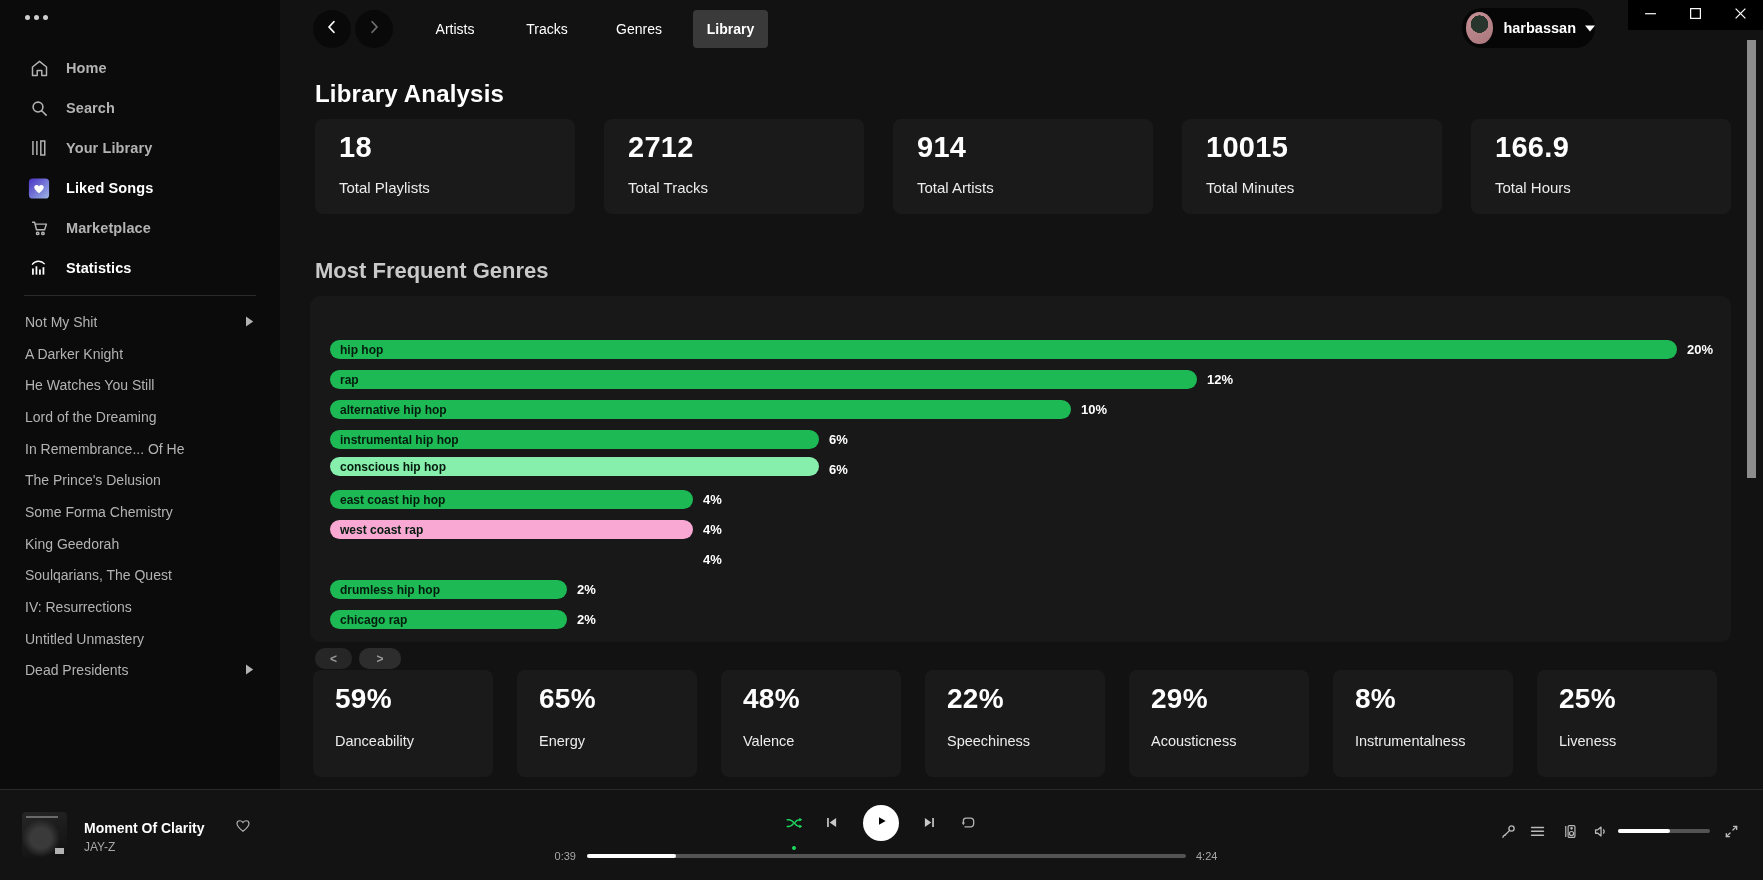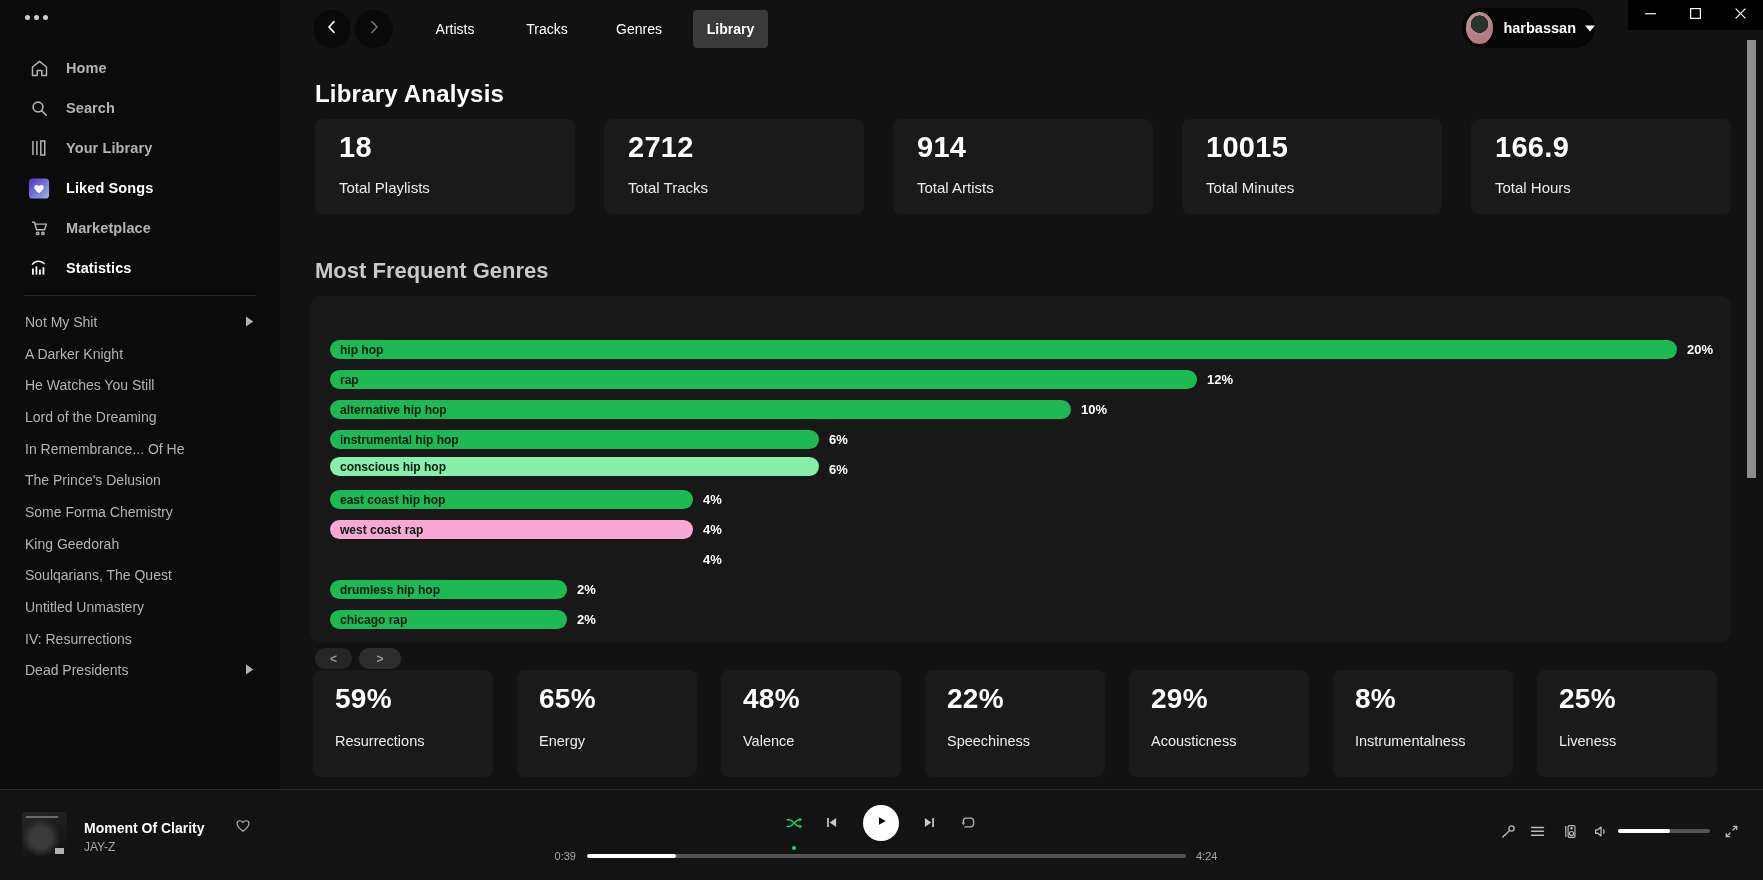--- a/index.html
+++ b/index.html
@@ -204,25 +204,25 @@
      </div>
         <div class="playlist-item">
        <span class="pl-label">King Geedorah</span>
 
      </div>
         <div class="playlist-item">
        <span class="pl-label">Soulqarians, The Quest</span>
 
      </div>
         <div class="playlist-item">
+       <span class="pl-label">IV: Resurrections</span>
+
+     </div>
+        <div class="playlist-item">
        <span class="pl-label">Untitled Unmastery</span>
-
-     </div>
-        <div class="playlist-item">
-       <span class="pl-label">IV: Resurrections</span>
 
      </div>
         <div class="playlist-item">
        <span class="pl-label">Dead Presidents</span>
        <span><svg width="9" height="11" viewBox="0 0 9 11">
               <polygon points="1,0.5 8.2,5.5 1,10.5" fill="#b3b3b3"></polygon>
             </svg></span>
      </div>
       </div>
   </aside>
@@ -339,21 +339,21 @@
       </div>
 
     <div id="pagination">
       <div class="page-btn" id="page-prev">&lt;</div>
       <div class="page-btn" id="page-next">&gt;</div>
     </div>
 
     <div id="features-host">
         <div class="feature-card" style="left:33px">
        <div class="feature-value">59%</div>
-       <div class="feature-label">Resurrections</div>
+       <div class="feature-label">Danceability</div>
      </div>
         <div class="feature-card" style="left:237px">
        <div class="feature-value">65%</div>
        <div class="feature-label">Energy</div>
      </div>
         <div class="feature-card" style="left:441px">
        <div class="feature-value">48%</div>
        <div class="feature-label">Valence</div>
      </div>
         <div class="feature-card" style="left:645px">

